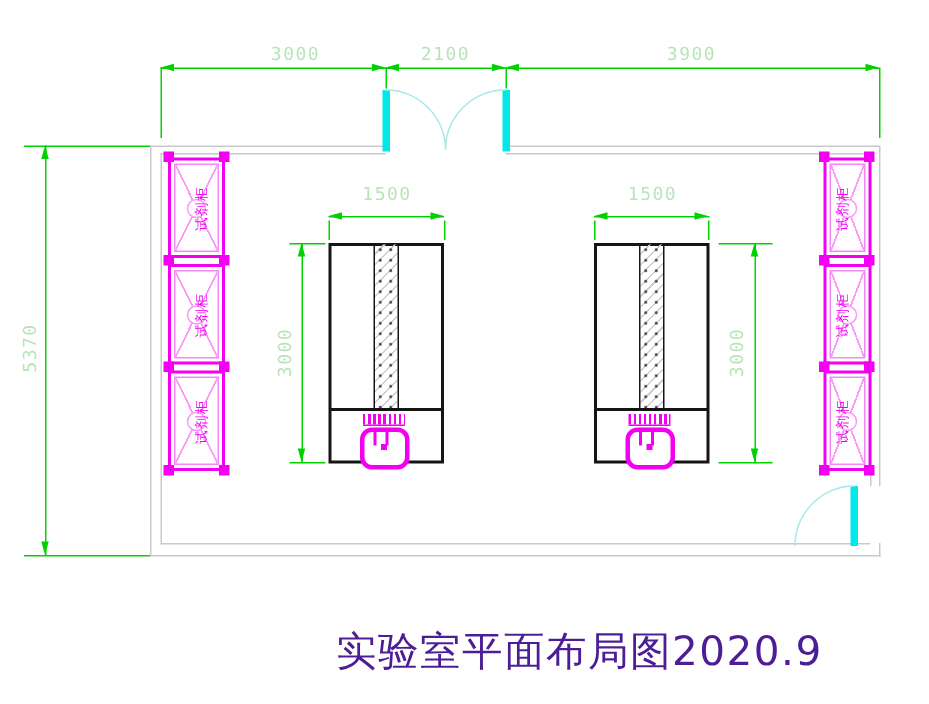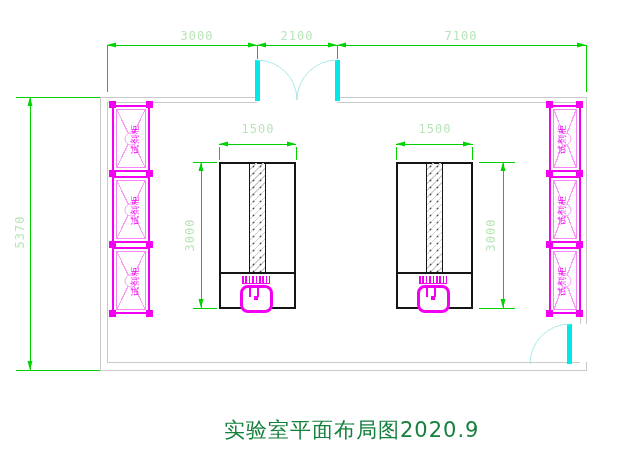--- a/index.html
+++ b/index.html
@@ -33,21 +33,21 @@
   .cab-inner{position:absolute;left:2px;top:2px;right:2px;bottom:2px;border:1px solid #f886f8;
      background:
        linear-gradient(to bottom right,transparent calc(50% - .6px),#fa9bfa calc(50% - .6px) calc(50% + .6px),transparent calc(50% + .6px)),
        linear-gradient(to bottom left,transparent calc(50% - .6px),#fa9bfa calc(50% - .6px) calc(50% + .6px),transparent calc(50% + .6px));}
   .cab-circle{position:absolute;width:11px;height:11px;border:1px solid #fa9bfa;border-radius:50%;
      background:#fff;left:50%;top:50%;transform:translate(-50%,-50%);}
   .cab-label{position:absolute;left:62%;top:50%;transform:translate(-50%,-50%) rotate(-90deg);
      color:#f300f3;font-size:9px;letter-spacing:1px;white-space:nowrap;}
   .sq{position:absolute;width:7px;height:7px;background:#f300f3;}
   
-  #title{position:absolute;left:224px;top:416px;color:#15803d;font-size:21px;
+  #title{position:absolute;left:224px;top:416px;color:#4c1d95;font-size:27px;
          letter-spacing:1px;white-space:nowrap;}
   svg{position:absolute;left:0;top:0;}
 </style>
 </head>
 <body>
 
 <div id="canvas">
 
   <div class="wline" style="left:100px;top:97px;width:157px;height:1px;"></div>
   <div class="wline" style="left:337px;top:97px;width:249px;height:1px;"></div>
@@ -159,21 +159,21 @@
       M337,45 L328,42.5 L328,47.5 Z  M337,45 L346,42.5 L346,47.5 Z  M586,45 L577,42.5 L577,47.5 Z
       M30,97 L27.5,106 L32.5,106 Z   M30,370 L27.5,361 L32.5,361 Z
       M219,144 L228,141.5 L228,146.5 Z  M296,144 L287,141.5 L287,146.5 Z
       M201,162 L198.5,171 L203.5,171 Z  M201,308 L198.5,299 L203.5,299 Z
       M396,144 L405,141.5 L405,146.5 Z  M472,144 L463,141.5 L463,146.5 Z
       M503,162 L500.5,171 L505.5,171 Z  M503,308 L500.5,299 L505.5,299 Z"></path>
   </svg>
 
   <div class="dimtxt" style="left:197px;top:29px;transform:translateX(-50%);">3000</div>
   <div class="dimtxt" style="left:297px;top:29px;transform:translateX(-50%);">2100</div>
-  <div class="dimtxt" style="left:461px;top:29px;transform:translateX(-50%);">7100</div>
+  <div class="dimtxt" style="left:461px;top:29px;transform:translateX(-50%);">3900</div>
   <div class="dimtxt rot" style="left:20px;top:232px;">5370</div>
   <div class="dimtxt" style="left:258px;top:122px;transform:translateX(-50%);">1500</div>
   <div class="dimtxt" style="left:435px;top:122px;transform:translateX(-50%);">1500</div>
   <div class="dimtxt rot" style="left:190px;top:235px;">3000</div>
   <div class="dimtxt rot" style="left:491px;top:235px;">3000</div>
 
   <div id="title">实验室平面布局图2020.9</div>
 
 </div>
 

